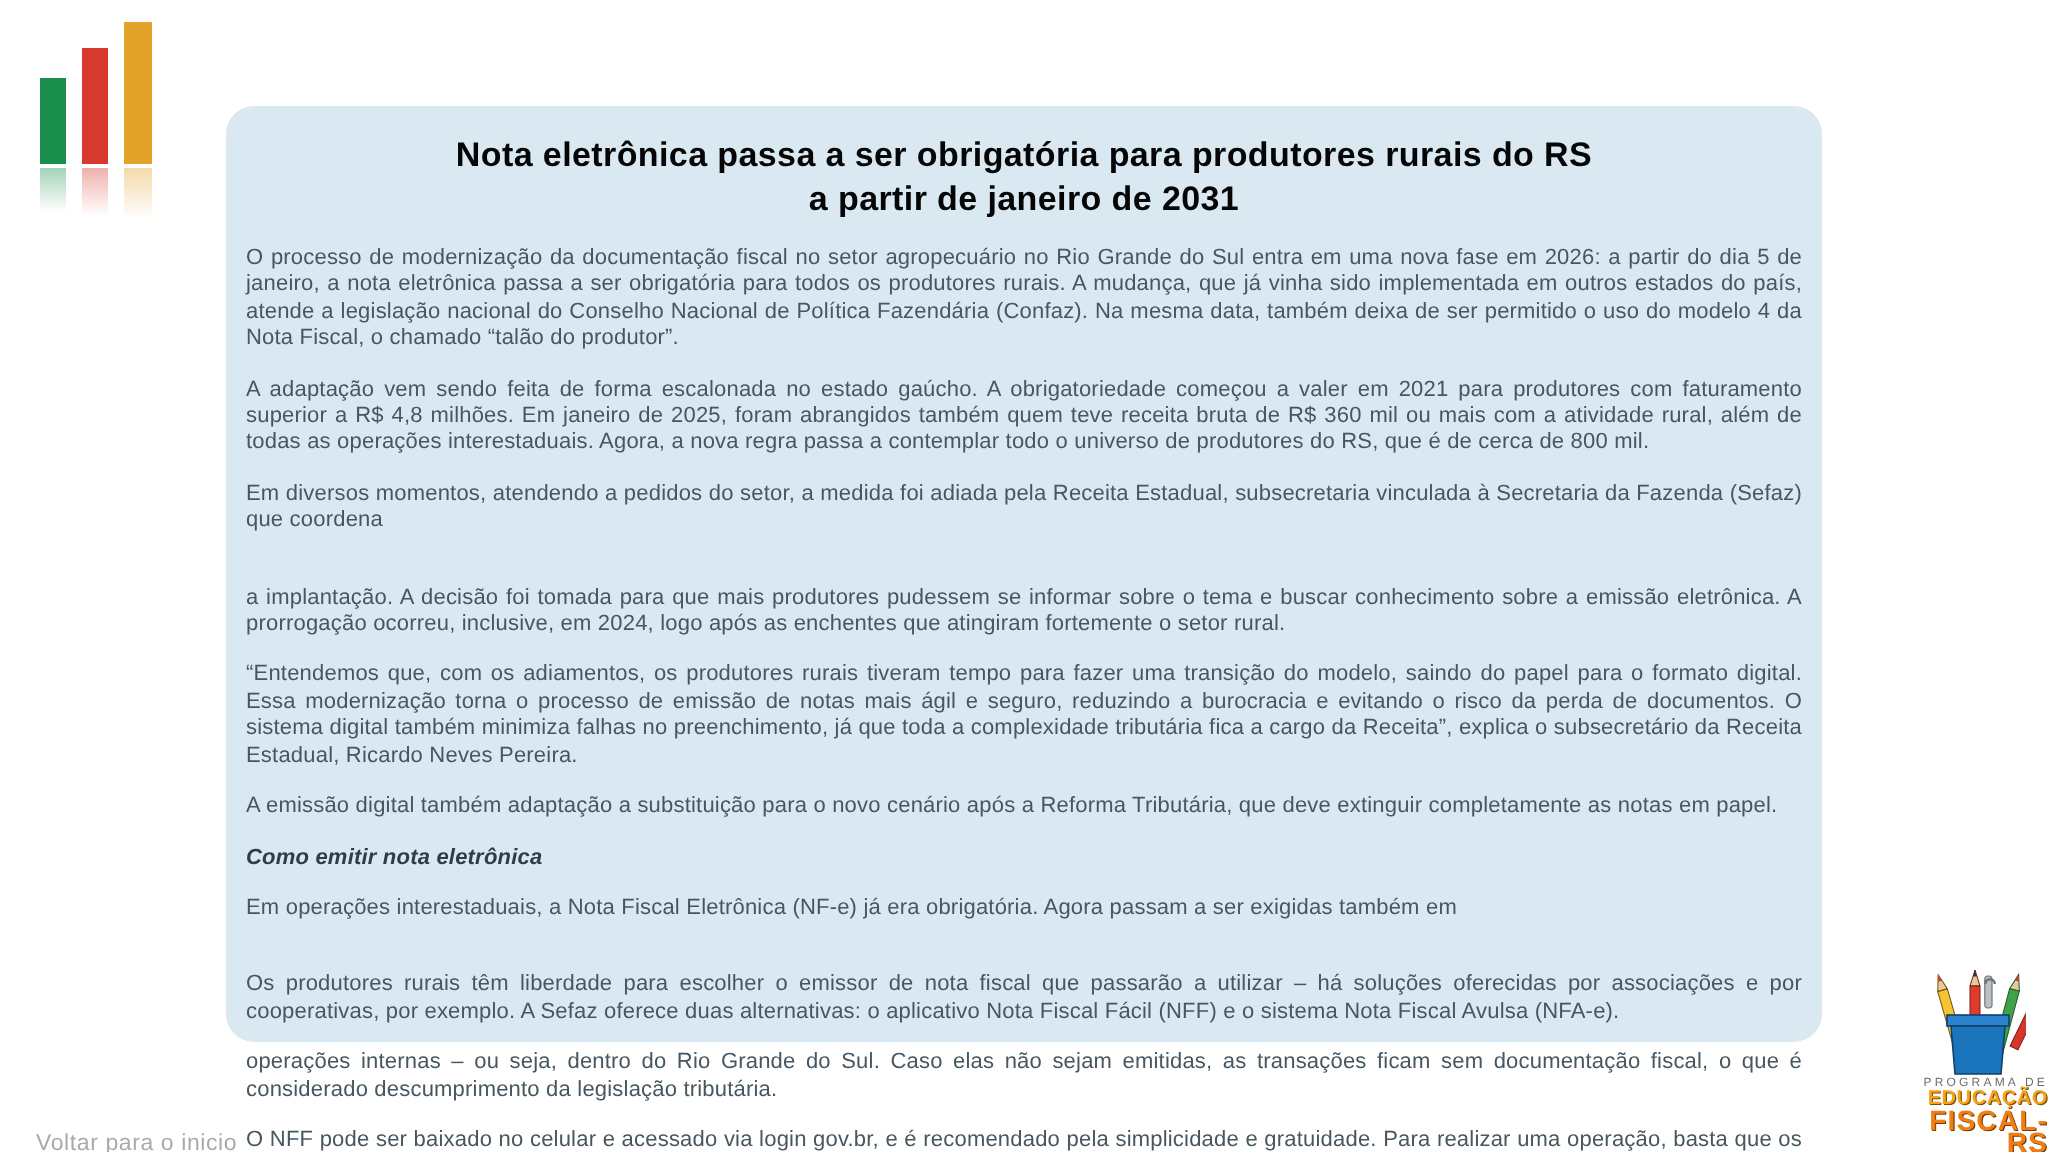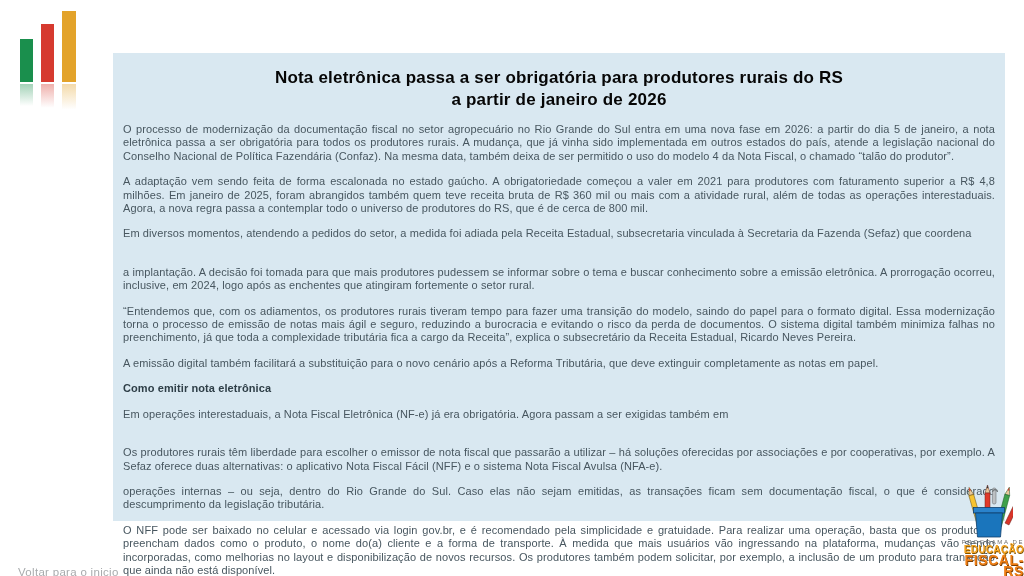--- a/index.html
+++ b/index.html
@@ -13,35 +13,35 @@
   .bar{position:absolute;}
   .bar.g{left:0;top:28px;width:13px;height:43px;background:#1a8f4d;}
   .bar.r{left:21px;top:13px;width:13px;height:58px;background:#d63a2f;}
   .bar.o{left:42px;top:0;width:14px;height:71px;background:#e3a32a;}
   .refl{position:absolute;}
   .refl.g{left:0;top:73px;width:13px;height:26px;background:linear-gradient(to bottom,rgba(26,143,77,.40),rgba(255,255,255,0) 85%);}
   .refl.r{left:21px;top:73px;width:13px;height:28px;background:linear-gradient(to bottom,rgba(214,58,47,.40),rgba(255,255,255,0) 85%);}
   .refl.o{left:42px;top:73px;width:14px;height:30px;background:linear-gradient(to bottom,rgba(227,163,42,.40),rgba(255,255,255,0) 85%);}
   
   .panel{
-    position:absolute;left:113px;top:53px;width:892px;height:468px;
-    background:#d9e8f1;box-sizing:border-box;
+    position:absolute;left:113px;top:53px;width:798px;height:468px;
+    background:#d9e8f1;box-sizing:border-box;border-radius:14px;
   }
   .title{
     margin:14px 8px 0 8px;text-align:center;font-weight:bold;color:#060606;
     font-size:17px;line-height:22px;letter-spacing:0.2px;
   }
   .title span{display:block;}
   .cols{display:flex;gap:13px;padding:0 10px;margin-top:12px;flex-direction:column;}
   .col{flex:1;min-width:0;}
   .col p{
     margin:0 0 12px 0;text-align:justify;color:#47565f;
     font-size:11px;line-height:13.4px;letter-spacing:0.1px;
   }
-  .col p.subhead{font-weight:bold;color:#2e3e47;text-align:left;}
+  .col p.subhead{font-weight:bold;color:#2e3e47;text-align:left;font-style:italic;}
   
   .back-link{
     position:absolute;left:18px;top:555px;color:#a8abad;font-size:11.5px;
     text-decoration:none;letter-spacing:0.3px;cursor:pointer;margin-top:11px;
   }
   
   .prog{position:absolute;left:954px;top:482px;width:70px;text-align:right;}
   .prog .cup{display:block;margin:0 auto;}
   .prog .l1{font-size:6px;letter-spacing:1.6px;color:#6d6d6d;margin-top:1px;white-space:nowrap;}
   .prog .l2{font-size:10px;font-weight:800;color:#f6a31c;text-shadow:0.6px 0.6px 0 #7a4f00;letter-spacing:0.3px;line-height:10px;}
@@ -56,32 +56,32 @@
   <div class="bar r"></div>
   <div class="bar o"></div>
   <div class="refl g"></div>
   <div class="refl r"></div>
   <div class="refl o"></div>
 </div>
 
 <div class="panel">
   <h1 class="title">
     <span>Nota eletrônica passa a ser obrigatória para produtores rurais do RS</span>
-    <span>a partir de janeiro de 2026</span>
+    <span>a partir de janeiro de 2031</span>
   </h1>
   <div class="cols">
     <div class="col">
       <p>O processo de modernização da documentação fiscal no setor agropecuário no Rio Grande do Sul entra em uma nova fase em 2026: a partir do dia 5 de janeiro, a nota eletrônica passa a ser obrigatória para todos os produtores rurais. A mudança, que já vinha sido implementada em outros estados do país, atende a legislação nacional do Conselho Nacional de Política Fazendária (Confaz). Na mesma data, também deixa de ser permitido o uso do modelo 4 da Nota Fiscal, o chamado “talão do produtor”.</p>
       <p>A adaptação vem sendo feita de forma escalonada no estado gaúcho. A obrigatoriedade começou a valer em 2021 para produtores com faturamento superior a R$ 4,8 milhões. Em janeiro de 2025, foram abrangidos também quem teve receita bruta de R$ 360 mil ou mais com a atividade rural, além de todas as operações interestaduais. Agora, a nova regra passa a contemplar todo o universo de produtores do RS, que é de cerca de 800 mil.</p>
       <p>Em diversos momentos, atendendo a pedidos do setor, a medida foi adiada pela Receita Estadual, subsecretaria vinculada à Secretaria da Fazenda (Sefaz) que coordena</p>
     </div>
     <div class="col">
       <p>a implantação. A decisão foi tomada para que mais produtores pudessem se informar sobre o tema e buscar conhecimento sobre a emissão eletrônica. A prorrogação ocorreu, inclusive, em 2024, logo após as enchentes que atingiram fortemente o setor rural.</p>
       <p>“Entendemos que, com os adiamentos, os produtores rurais tiveram tempo para fazer uma transição do modelo, saindo do papel para o formato digital. Essa modernização torna o processo de emissão de notas mais ágil e seguro, reduzindo a burocracia e evitando o risco da perda de documentos. O sistema digital também minimiza falhas no preenchimento, já que toda a complexidade tributária fica a cargo da Receita”, explica o subsecretário da Receita Estadual, Ricardo Neves Pereira.</p>
-      <p>A emissão digital também facilitará a substituição para o novo cenário após a Reforma Tributária, que deve extinguir completamente as notas em papel.</p>
+      <p>A emissão digital também adaptação a substituição para o novo cenário após a Reforma Tributária, que deve extinguir completamente as notas em papel.</p>
       <p class="subhead">Como emitir nota eletrônica</p>
       <p>Em operações interestaduais, a Nota Fiscal Eletrônica (NF-e) já era obrigatória. Agora passam a ser exigidas também em</p>
     </div>
     <div class="col">
       <p>Os produtores rurais têm liberdade para escolher o emissor de nota fiscal que passarão a utilizar – há soluções oferecidas por associações e por cooperativas, por exemplo. A Sefaz oferece duas alternativas: o aplicativo Nota Fiscal Fácil (NFF) e o sistema Nota Fiscal Avulsa (NFA-e).</p>
       <p>operações internas – ou seja, dentro do Rio Grande do Sul. Caso elas não sejam emitidas, as transações ficam sem documentação fiscal, o que é considerado descumprimento da legislação tributária.</p>
       <p>O NFF pode ser baixado no celular e acessado via login gov.br, e é recomendado pela simplicidade e gratuidade. Para realizar uma operação, basta que os produtores preencham dados como o produto, o nome do(a) cliente e a forma de transporte. À medida que mais usuários vão ingressando na plataforma, mudanças vão sendo incorporadas, como melhorias no layout e disponibilização de novos recursos. Os produtores também podem solicitar, por exemplo, a inclusão de um produto para transação que ainda não está disponível.</p>
     </div>
   </div>
 </div>

